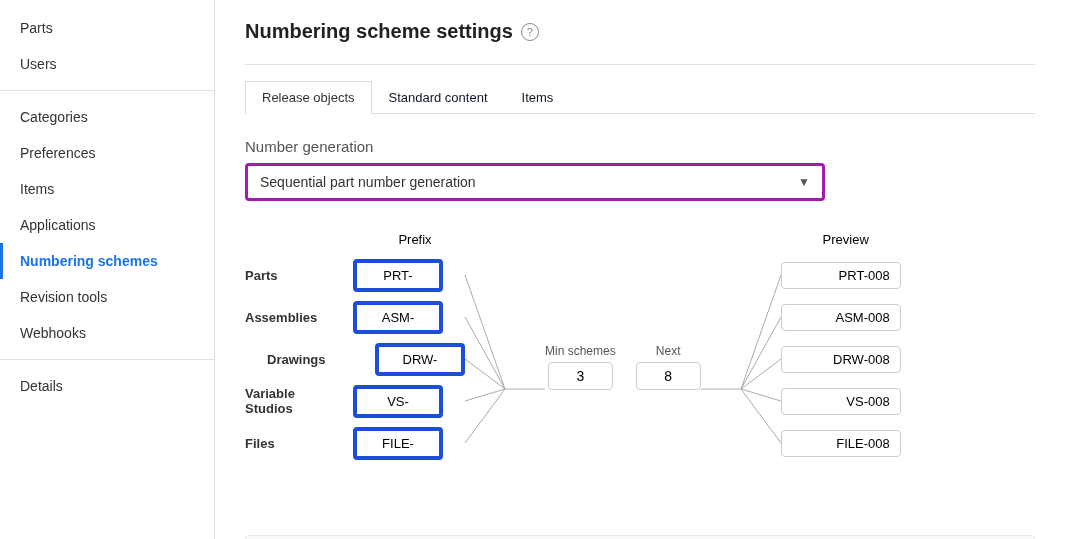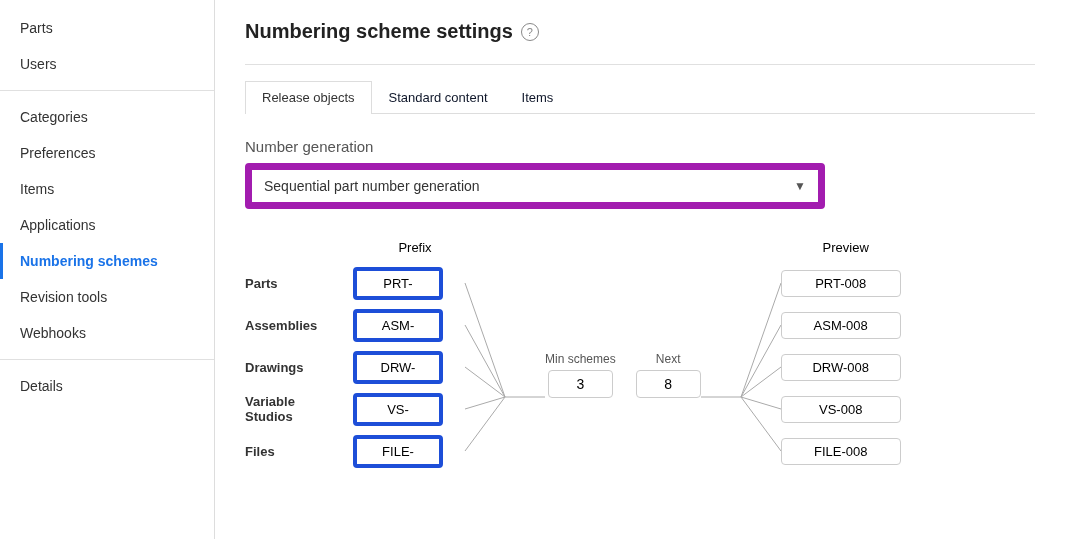--- a/index.html
+++ b/index.html
@@ -94,21 +94,21 @@
       color: #555;
       margin-bottom: 8px;
       font-weight: 500;
     }
 
     .dropdown-row {
       margin-bottom: 24px;
     }
     .dropdown {
       width: 580px;
-      border: 7px solid #a21caf;
+      border: 3px solid #a21caf;
       border-radius: 4px;
       padding: 8px 12px;
       display: flex;
       justify-content: space-between;
       align-items: center;
       cursor: pointer;
       background: #fff;
       font-size: 14px;
       color: #333;
     }
@@ -160,21 +160,21 @@
       width: 90px;
       text-align: center;
       font-size: 13px;
       background: #fff;
     }
     .preview-box {
       border: 1px solid #ccc;
       border-radius: 4px;
       padding: 5px 10px;
       width: 120px;
-      text-align: center;
+      text-align: right;
       font-size: 13px;
       background: #fff;
     }
   </style>
 </head>
 <body>
 
 <div class="sidebar">
   <div class="sidebar-item">
     <span>Parts</span>
@@ -246,21 +246,21 @@
       </div>
 
       <div class="row-item">
         <div class="row-name">Parts</div>
         <input class="input-box" value="PRT-" style="">
       </div>
       <div class="row-item" style="margin-top:10px;">
         <div class="row-name">Assemblies</div>
         <input class="input-box" value="ASM-" style="">
       </div>
-      <div class="row-item" style="margin-top:10px;">
+      <div class="row-item" style="margin-top:10px;justify-content:flex-end;">
         <div class="row-name">Drawings</div>
         <input class="input-box" value="DRW-" style="">
       </div>
       <div class="row-item" style="margin-top:10px;">
         <div class="row-name">Variable Studios</div>
         <input class="input-box" value="VS-" style="">
       </div>
       <div class="row-item" style="margin-top:10px;">
         <div class="row-name">Files</div>
         <input class="input-box" value="FILE-" style="">

